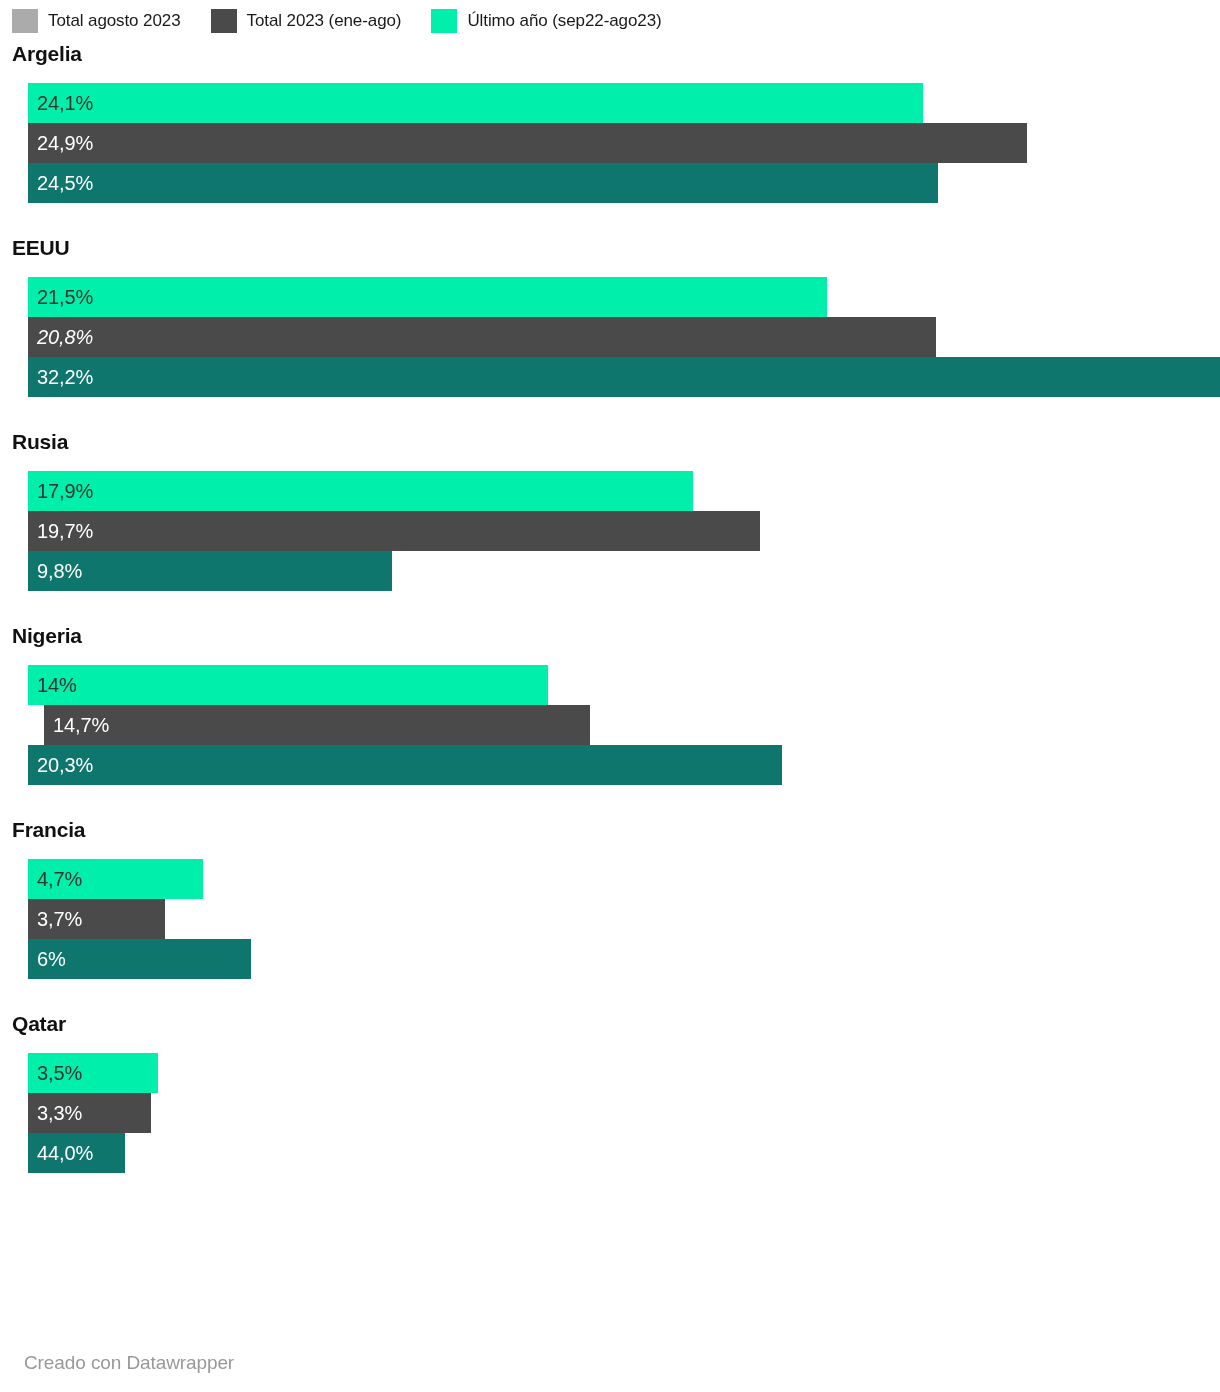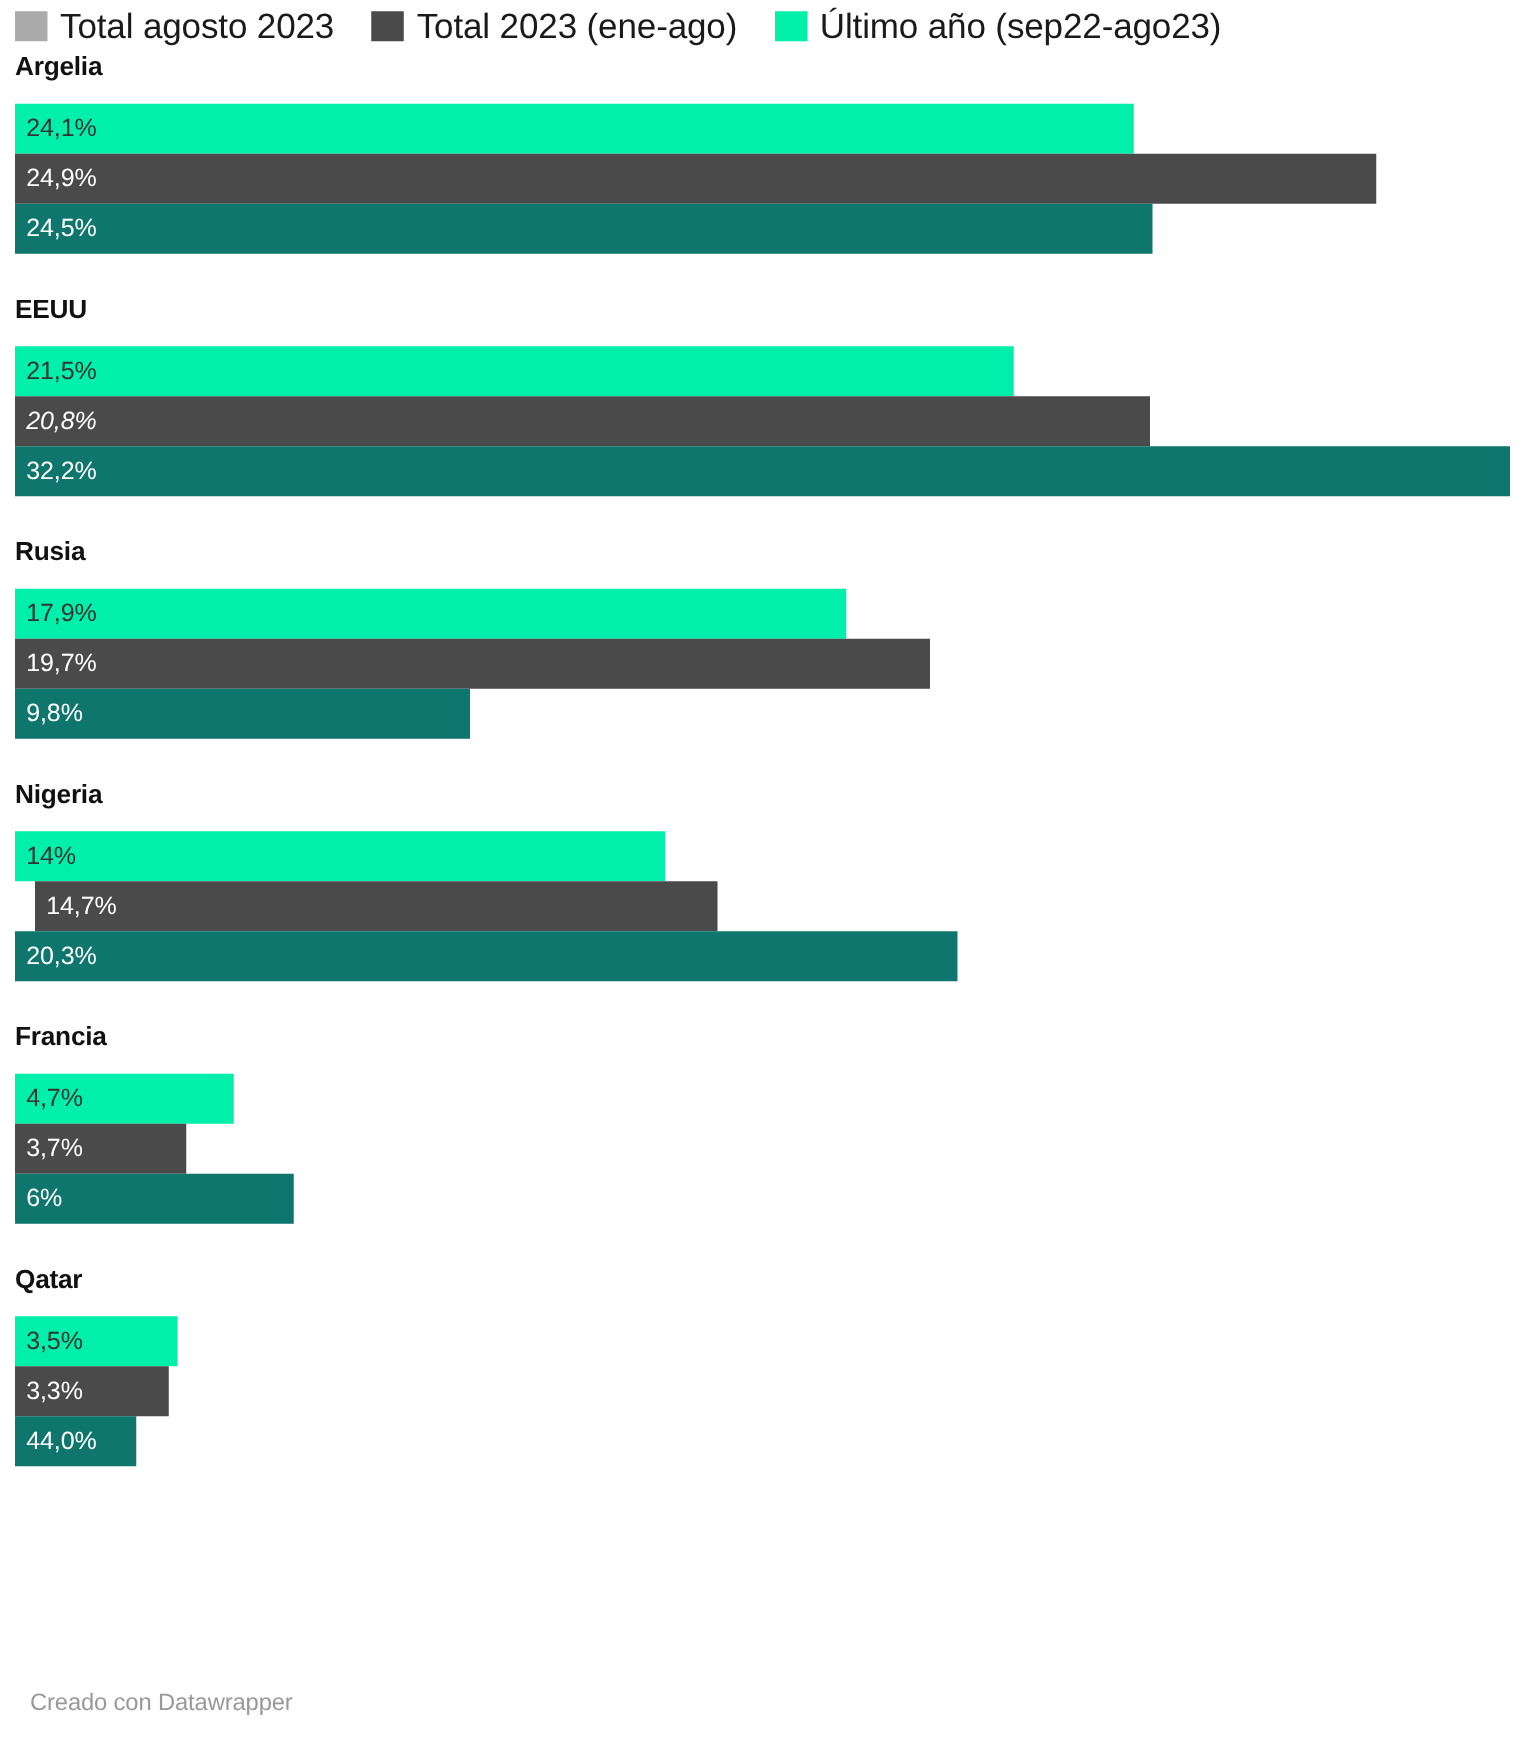--- a/index.html
+++ b/index.html
@@ -31,21 +31,21 @@
     white-space: nowrap;
   }
   .legend-swatch {
     width: 26px;
     height: 24px;
     display: inline-block;
     margin-right: 10px;
     flex: 0 0 auto;
   }
   .legend-label {
-    font-size: 28px;
+    font-size: 17px;
     line-height: 24px;
     color: #1a1a1a;
     letter-spacing: -0.1px;
   }
 
   
   .chart {
     padding-left: 12px;
     padding-right: 0;
     margin-top: 14px;
@@ -66,21 +66,21 @@
   }
   .bars {
     position: relative;
   }
   .bar-row {
     position: relative;
     height: 40px;
   }
   .bar {
     position: absolute;
-    left: 0;
+    left: 16px;
     top: 0;
     height: 40px;
     display: flex;
     align-items: center;
     box-sizing: border-box;
     padding-left: 9px;
   }
   .bar-label {
     font-size: 20px;
     line-height: 20px;
@@ -125,21 +125,21 @@
 <div class="chart" id="chart-root">
     <div class="group">
       <div class="group-title">Argelia</div>
       <div class="bars">
         <div class="bar-row">
           <div class="bar series-green" style="width: 895.143px;">
             <span class="bar-label">24,1%</span>
           </div>
         </div>
         <div class="bar-row">
-          <div class="bar series-dark" style="width: 1089px;">
+          <div class="bar series-dark" style="width: 999px;">
             <span class="bar-label">24,9%</span>
           </div>
         </div>
         <div class="bar-row">
           <div class="bar series-gray" style="width: 910px;">
             <span class="bar-label">24,5%</span>
           </div>
         </div>
       </div>
     </div>

